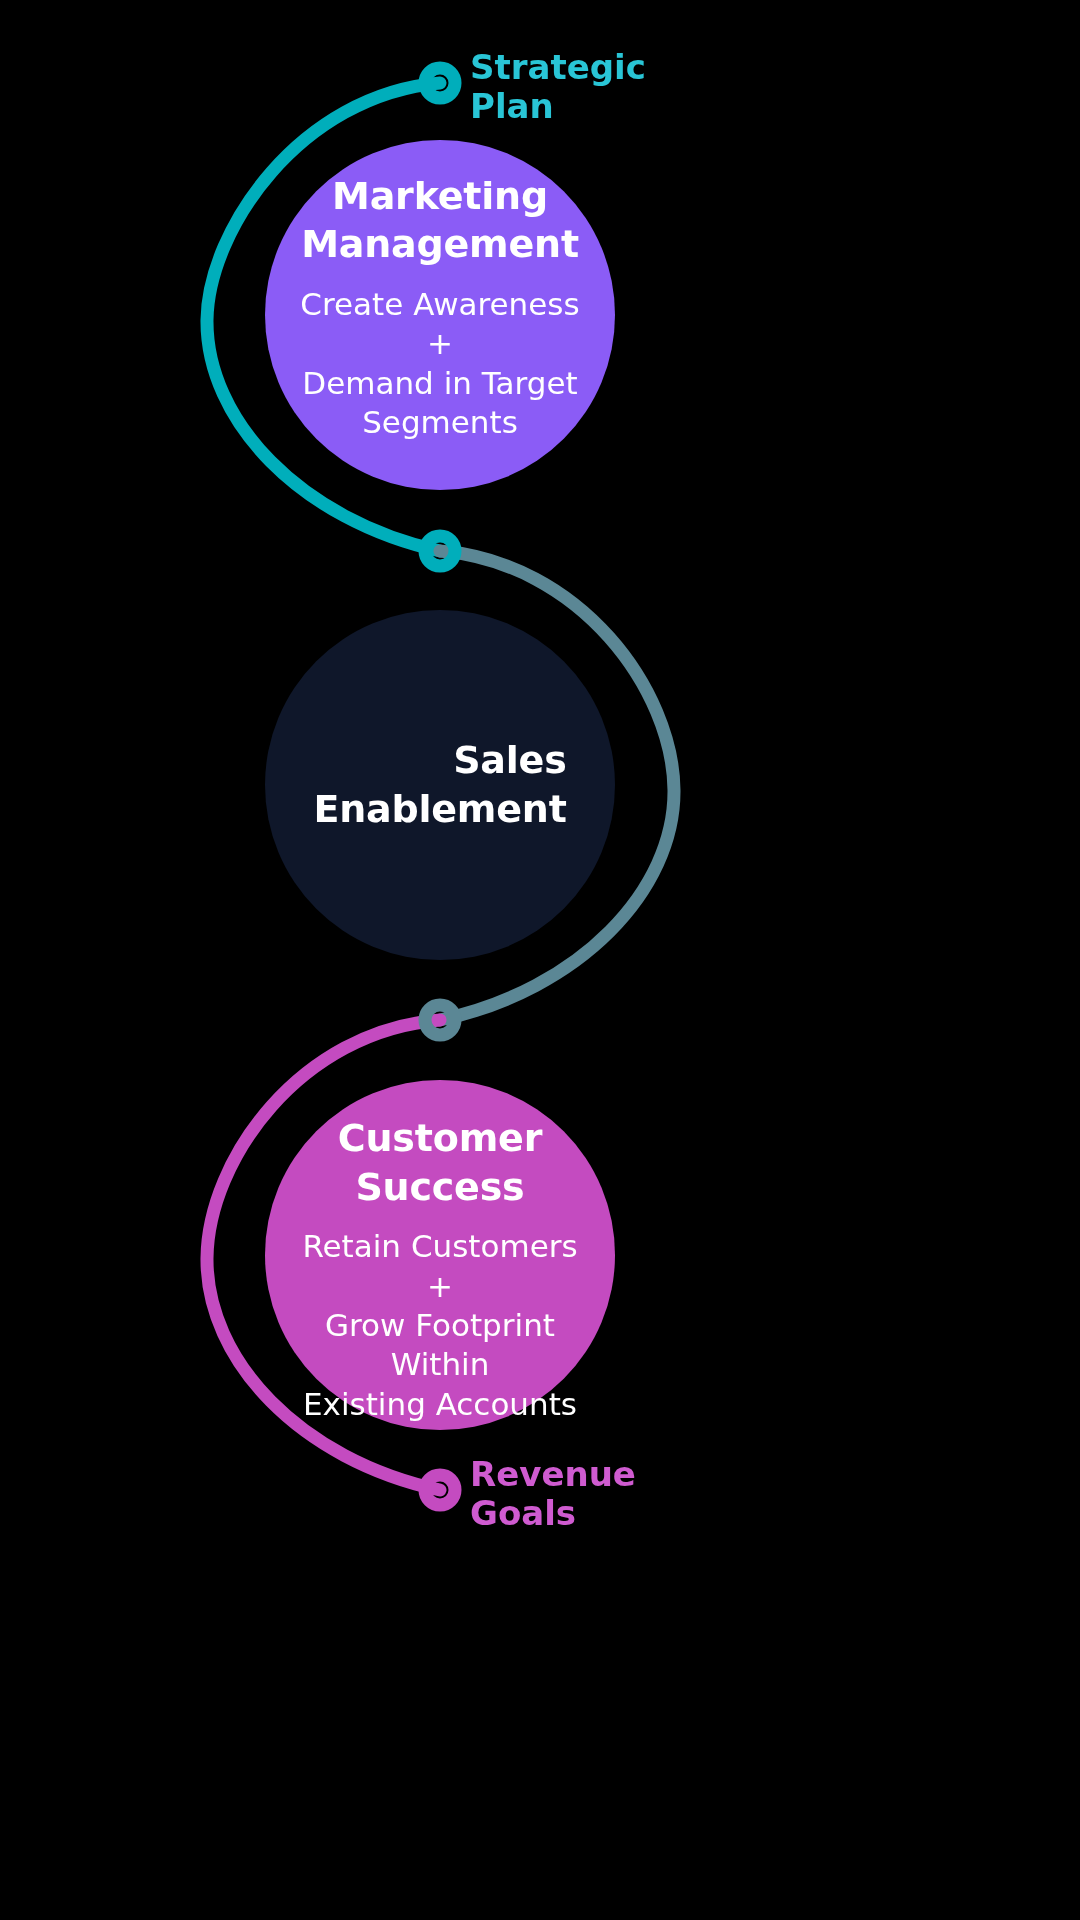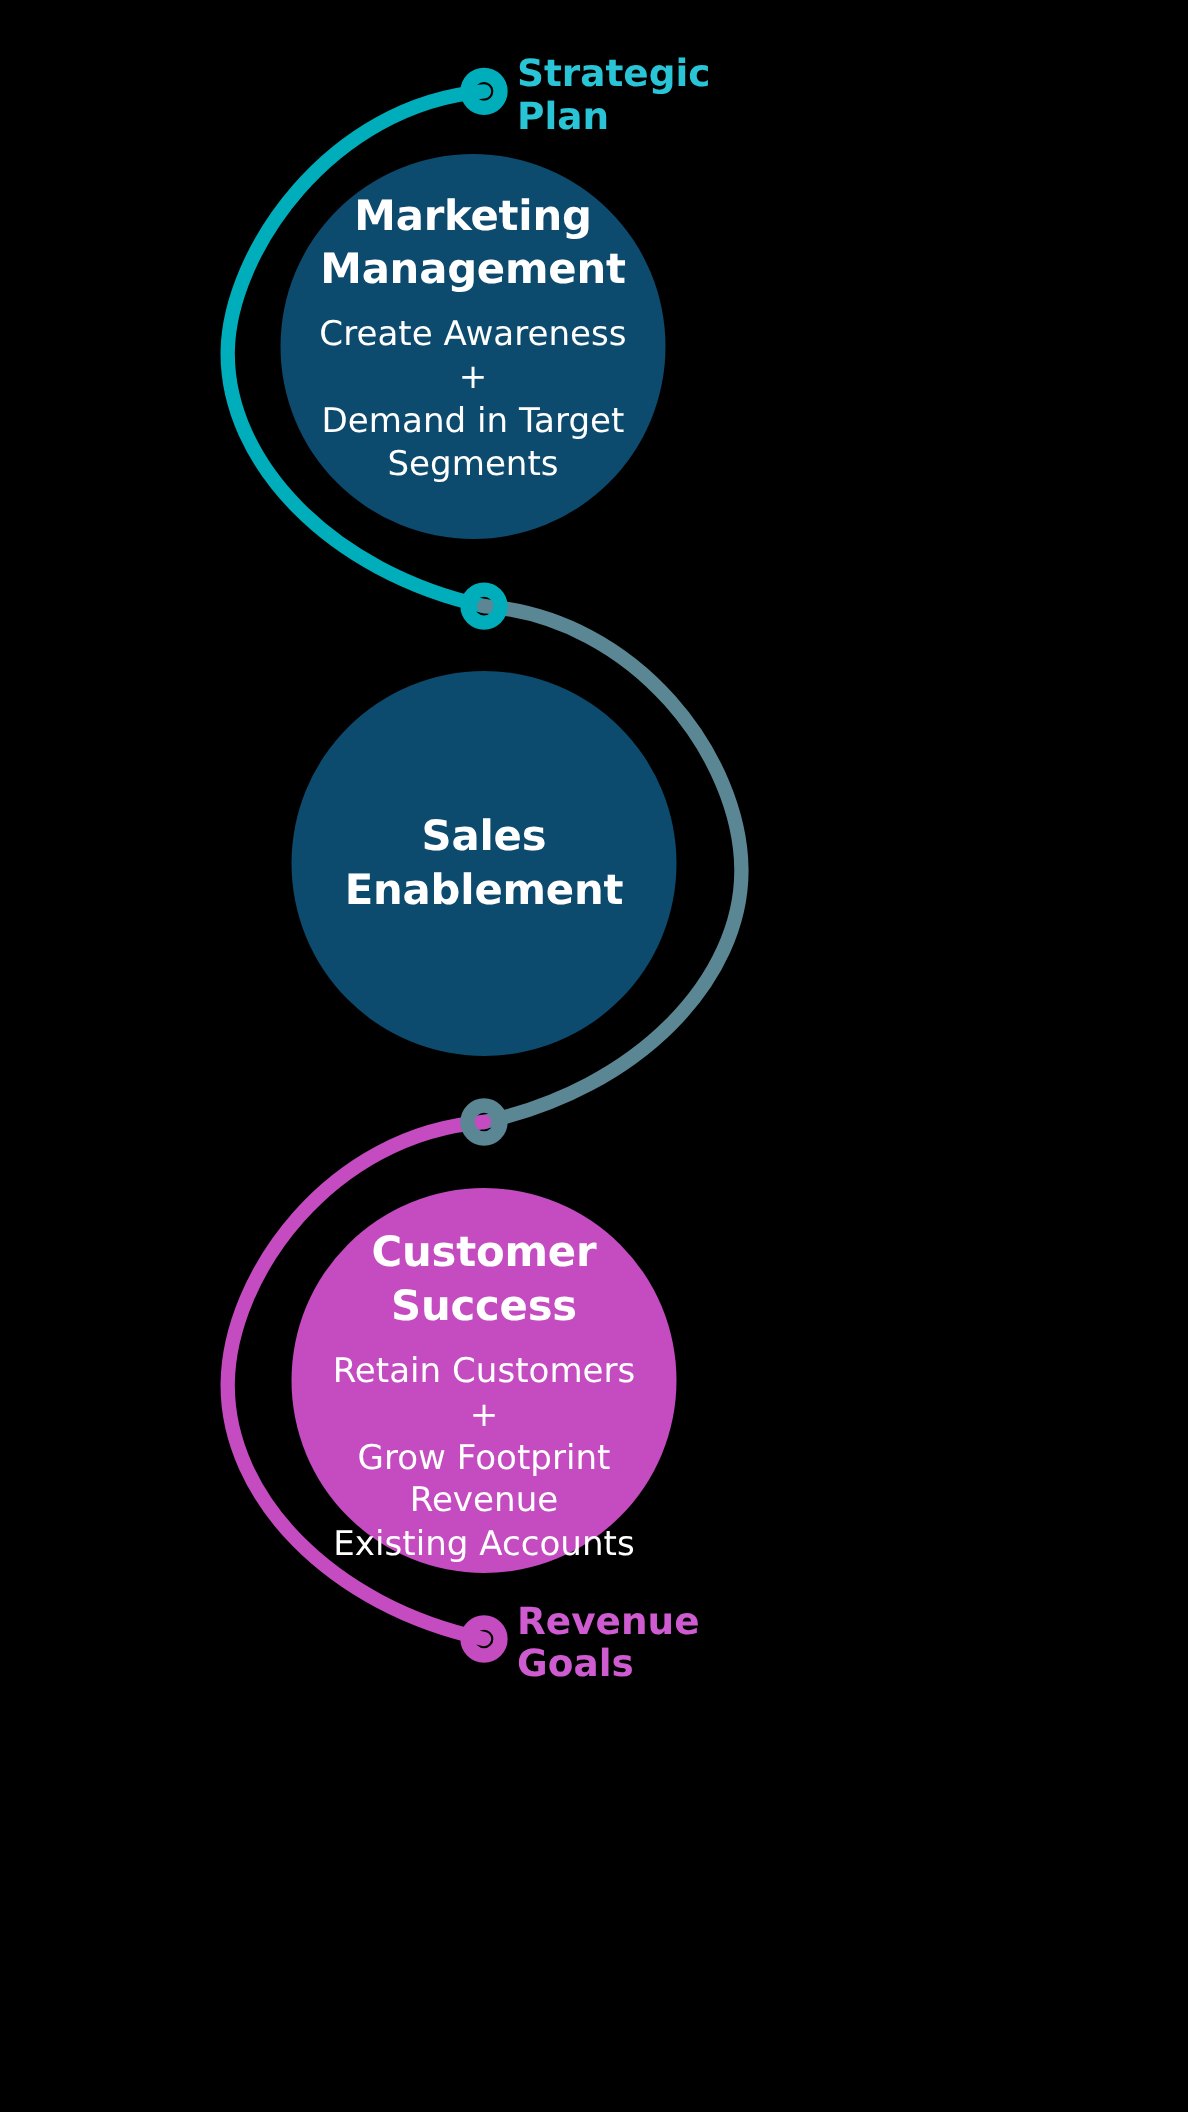--- a/index.html
+++ b/index.html
@@ -41,38 +41,38 @@
     <path d="M 440 551 C 580 562 673 690 674 790 C 675 890 580 990 440 1020" fill="none" stroke="#5B8795" stroke-width="13" stroke-linecap="round"></path>
 
     <path d="M 440 1020 C 300 1031 208 1160 207 1258 C 206 1360 300 1460 440 1490" fill="none" stroke="#C44BC0" stroke-width="13" stroke-linecap="round"></path>
 
     <circle cx="440" cy="83" r="15" fill="none" stroke="#00AEBB" stroke-width="13"></circle>
     <circle cx="440" cy="551" r="15" fill="none" stroke="#00AEBB" stroke-width="13"></circle>
     <circle cx="440" cy="1020" r="15" fill="none" stroke="#5B8795" stroke-width="13"></circle>
     <circle cx="440" cy="1490" r="15" fill="none" stroke="#C44BC0" stroke-width="13"></circle>
   </svg>
 
-  <div class="node-circle" id="circle-1" style="left:255px;top:140px;width:350px;height:350px;background:#0c4a6e;">
+  <div class="node-circle" id="circle-1" style="left:265px;top:140px;width:350px;height:350px;background:#8b5cf6;">
     <div class="node-title" style="white-space:pre-line;">Marketing
 Management</div>
     <div class="node-desc" style="white-space:pre-line;">Create Awareness +
 Demand in Target
 Segments</div>
   </div>
 
-  <div class="node-circle" id="circle-2" style="left:265px;top:610px;width:350px;height:350px;background:#0c4a6e;">
+  <div class="node-circle" id="circle-2" style="left:265px;top:610px;width:350px;height:350px;background:#0f172a;text-align:right;">
     <div class="node-title" style="white-space:pre-line;">Sales
 Enablement</div>
   </div>
 
   <div class="node-circle" id="circle-3" style="left:265px;top:1080px;width:350px;height:350px;background:#C44BC0;">
     <div class="node-title" style="white-space:pre-line;margin-top:44px;">Customer
 Success</div>
     <div class="node-desc" style="white-space:pre-line;">Retain Customers +
-Grow Footprint Revenue
+Grow Footprint Within
 Existing Accounts</div>
   </div>
 
   <div class="end-label" id="label-end" style="left:470px;top:1455px;width:290px;color:#CF5BD0;text-align:left;">Revenue
 Goals</div>
 
   <div class="end-label" id="label-start" style="left:470px;top:48px;width:290px;color:#29C5D6;text-align:left;">Strategic
 Plan</div>
 
 </div>

